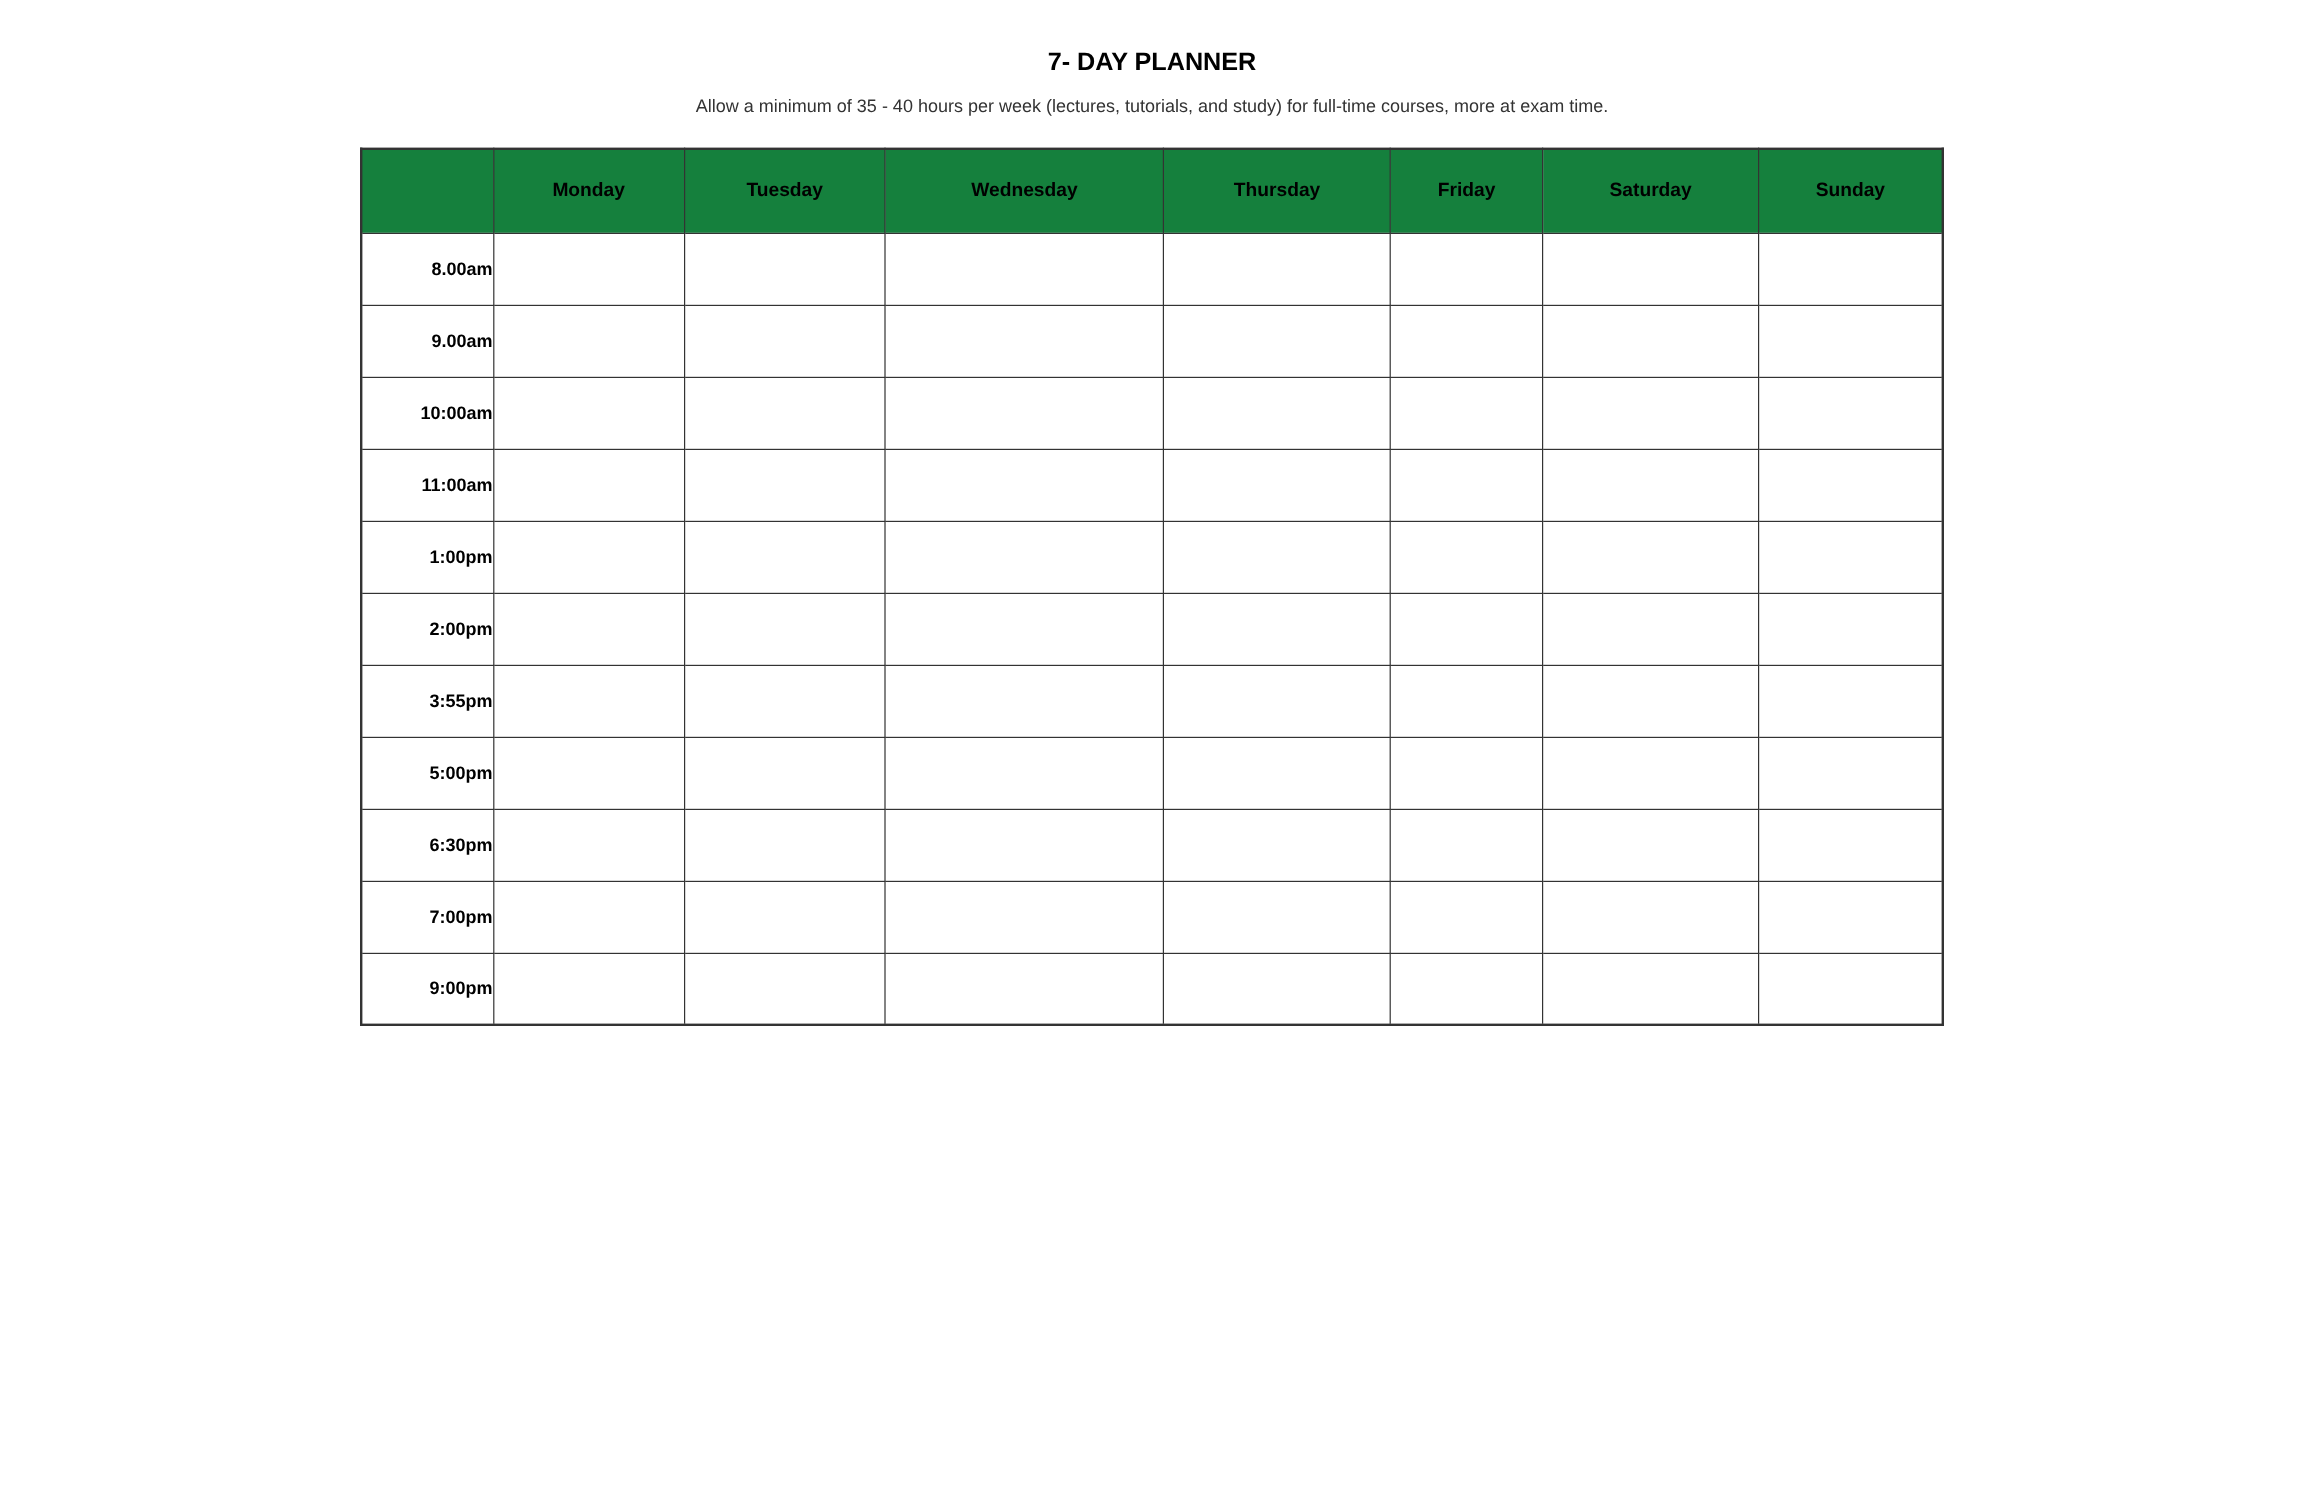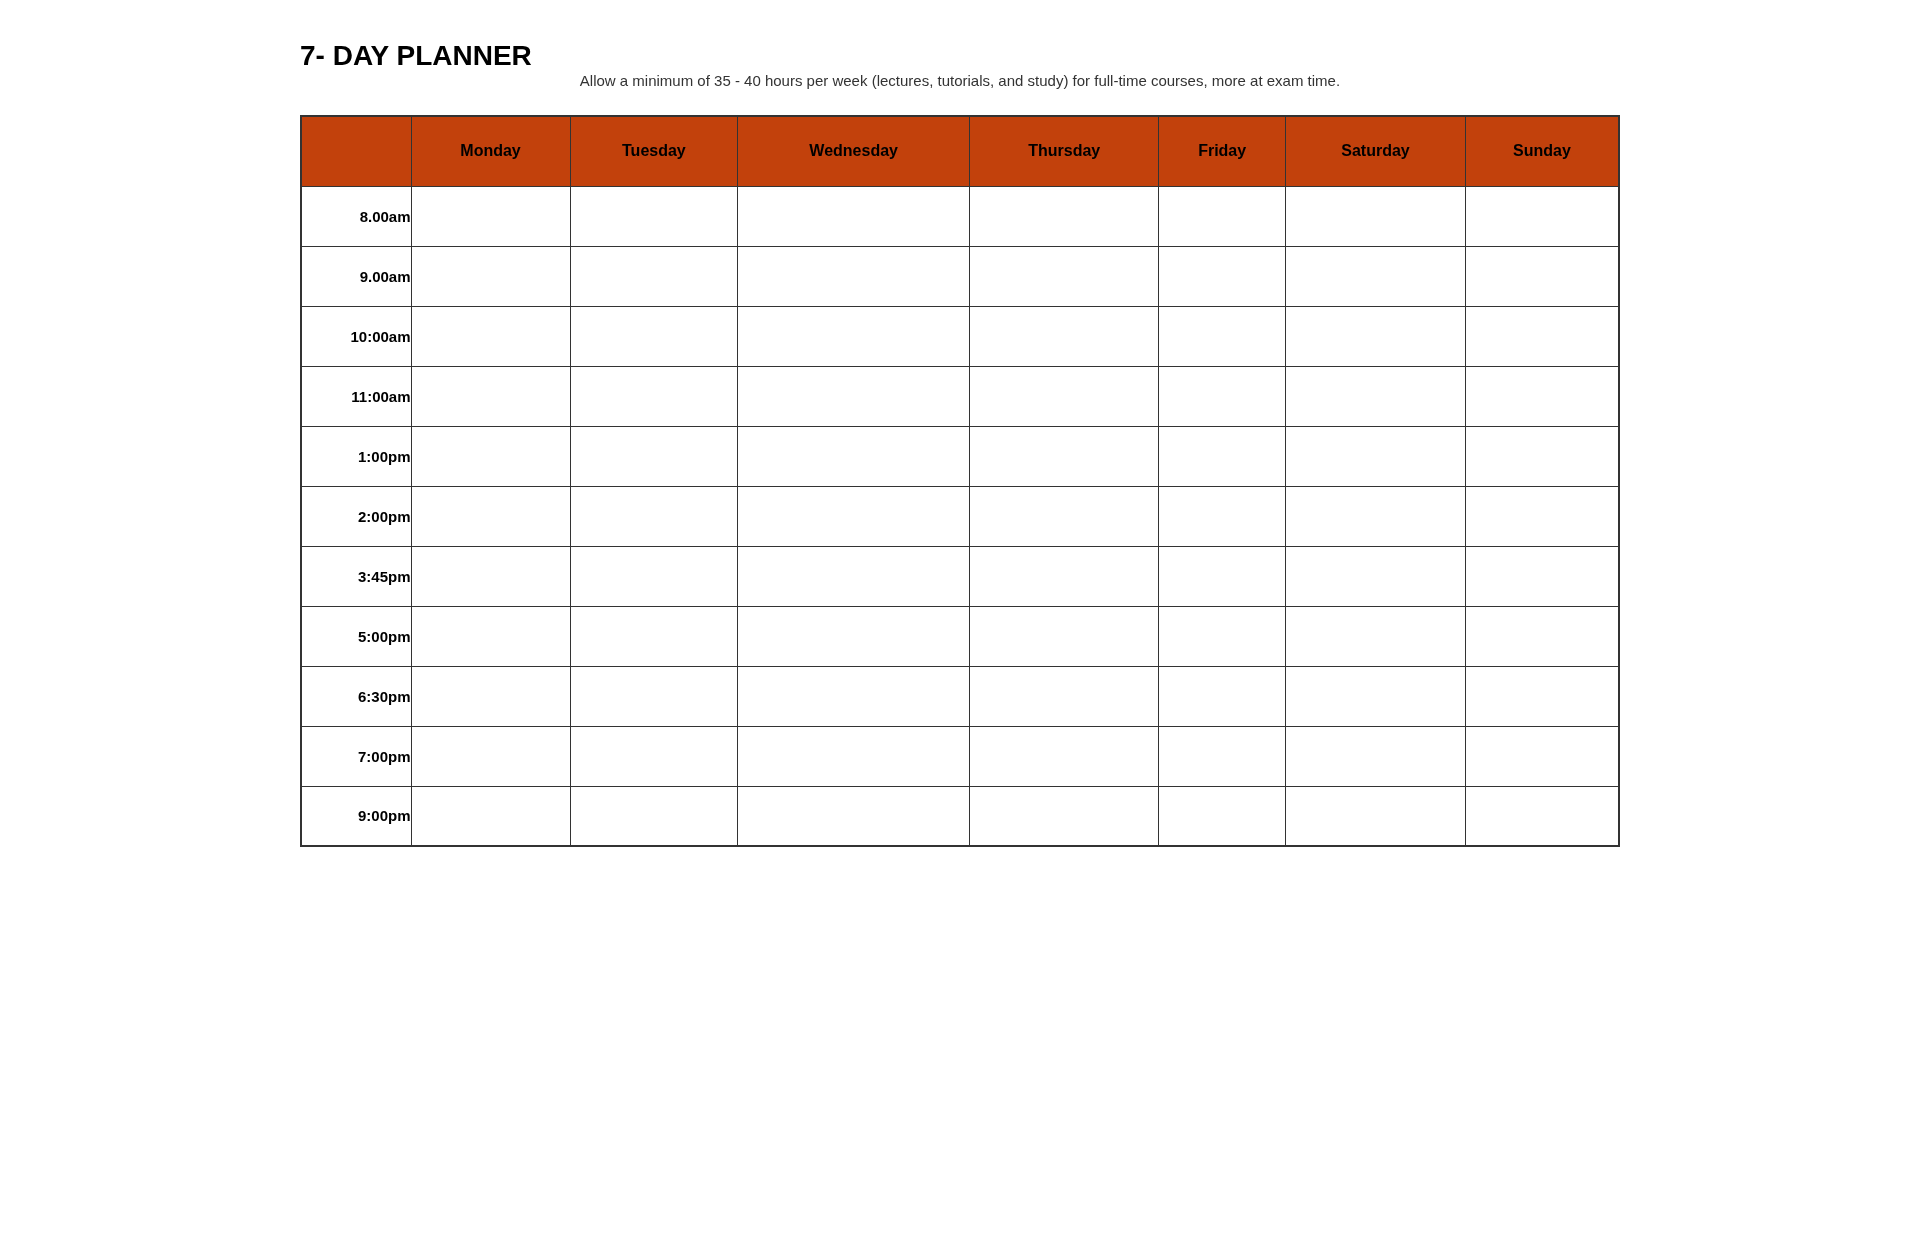--- a/index.html
+++ b/index.html
@@ -15,22 +15,24 @@
       justify-content: center;
       padding: 40px 20px;
     }
 
     .container {
       width: 100%;
       max-width: 1320px;
     }
 
     .page-title {
-      font-size: 28px;
+      text-align: center;
+      font-size: 21px;
       font-weight: bold;
+      margin-bottom: 16px;
       color: #000000;
     }
 
     .subtitle {
       text-align: center;
       font-size: 15px;
       color: #333333;
       margin-bottom: 26px;
     }
 
@@ -45,21 +47,21 @@
       border: 1px solid #333333;
       padding: 0;
       height: 60px;
     }
 
     .planner-table th {
       font-weight: bold;
       font-size: 16px;
       text-align: center;
       vertical-align: middle;
-      background-color: #c2410c;
+      background-color: #15803d;
       height: 70px;
     }
 
     .planner-table td {
       vertical-align: middle;
     }
 
     .time-cell {
       font-weight: bold;
       font-size: 15px;
@@ -155,21 +157,21 @@
           <td class="time-cell">2:00pm</td>
           <td class="day-cell"></td>
           <td class="day-cell"></td>
           <td class="day-cell"></td>
           <td class="day-cell"></td>
           <td class="day-cell"></td>
           <td class="day-cell"></td>
           <td class="day-cell"></td>
         </tr>
         <tr>
-          <td class="time-cell">3:45pm</td>
+          <td class="time-cell">3:55pm</td>
           <td class="day-cell"></td>
           <td class="day-cell"></td>
           <td class="day-cell"></td>
           <td class="day-cell"></td>
           <td class="day-cell"></td>
           <td class="day-cell"></td>
           <td class="day-cell"></td>
         </tr>
         <tr>
           <td class="time-cell">5:00pm</td>

